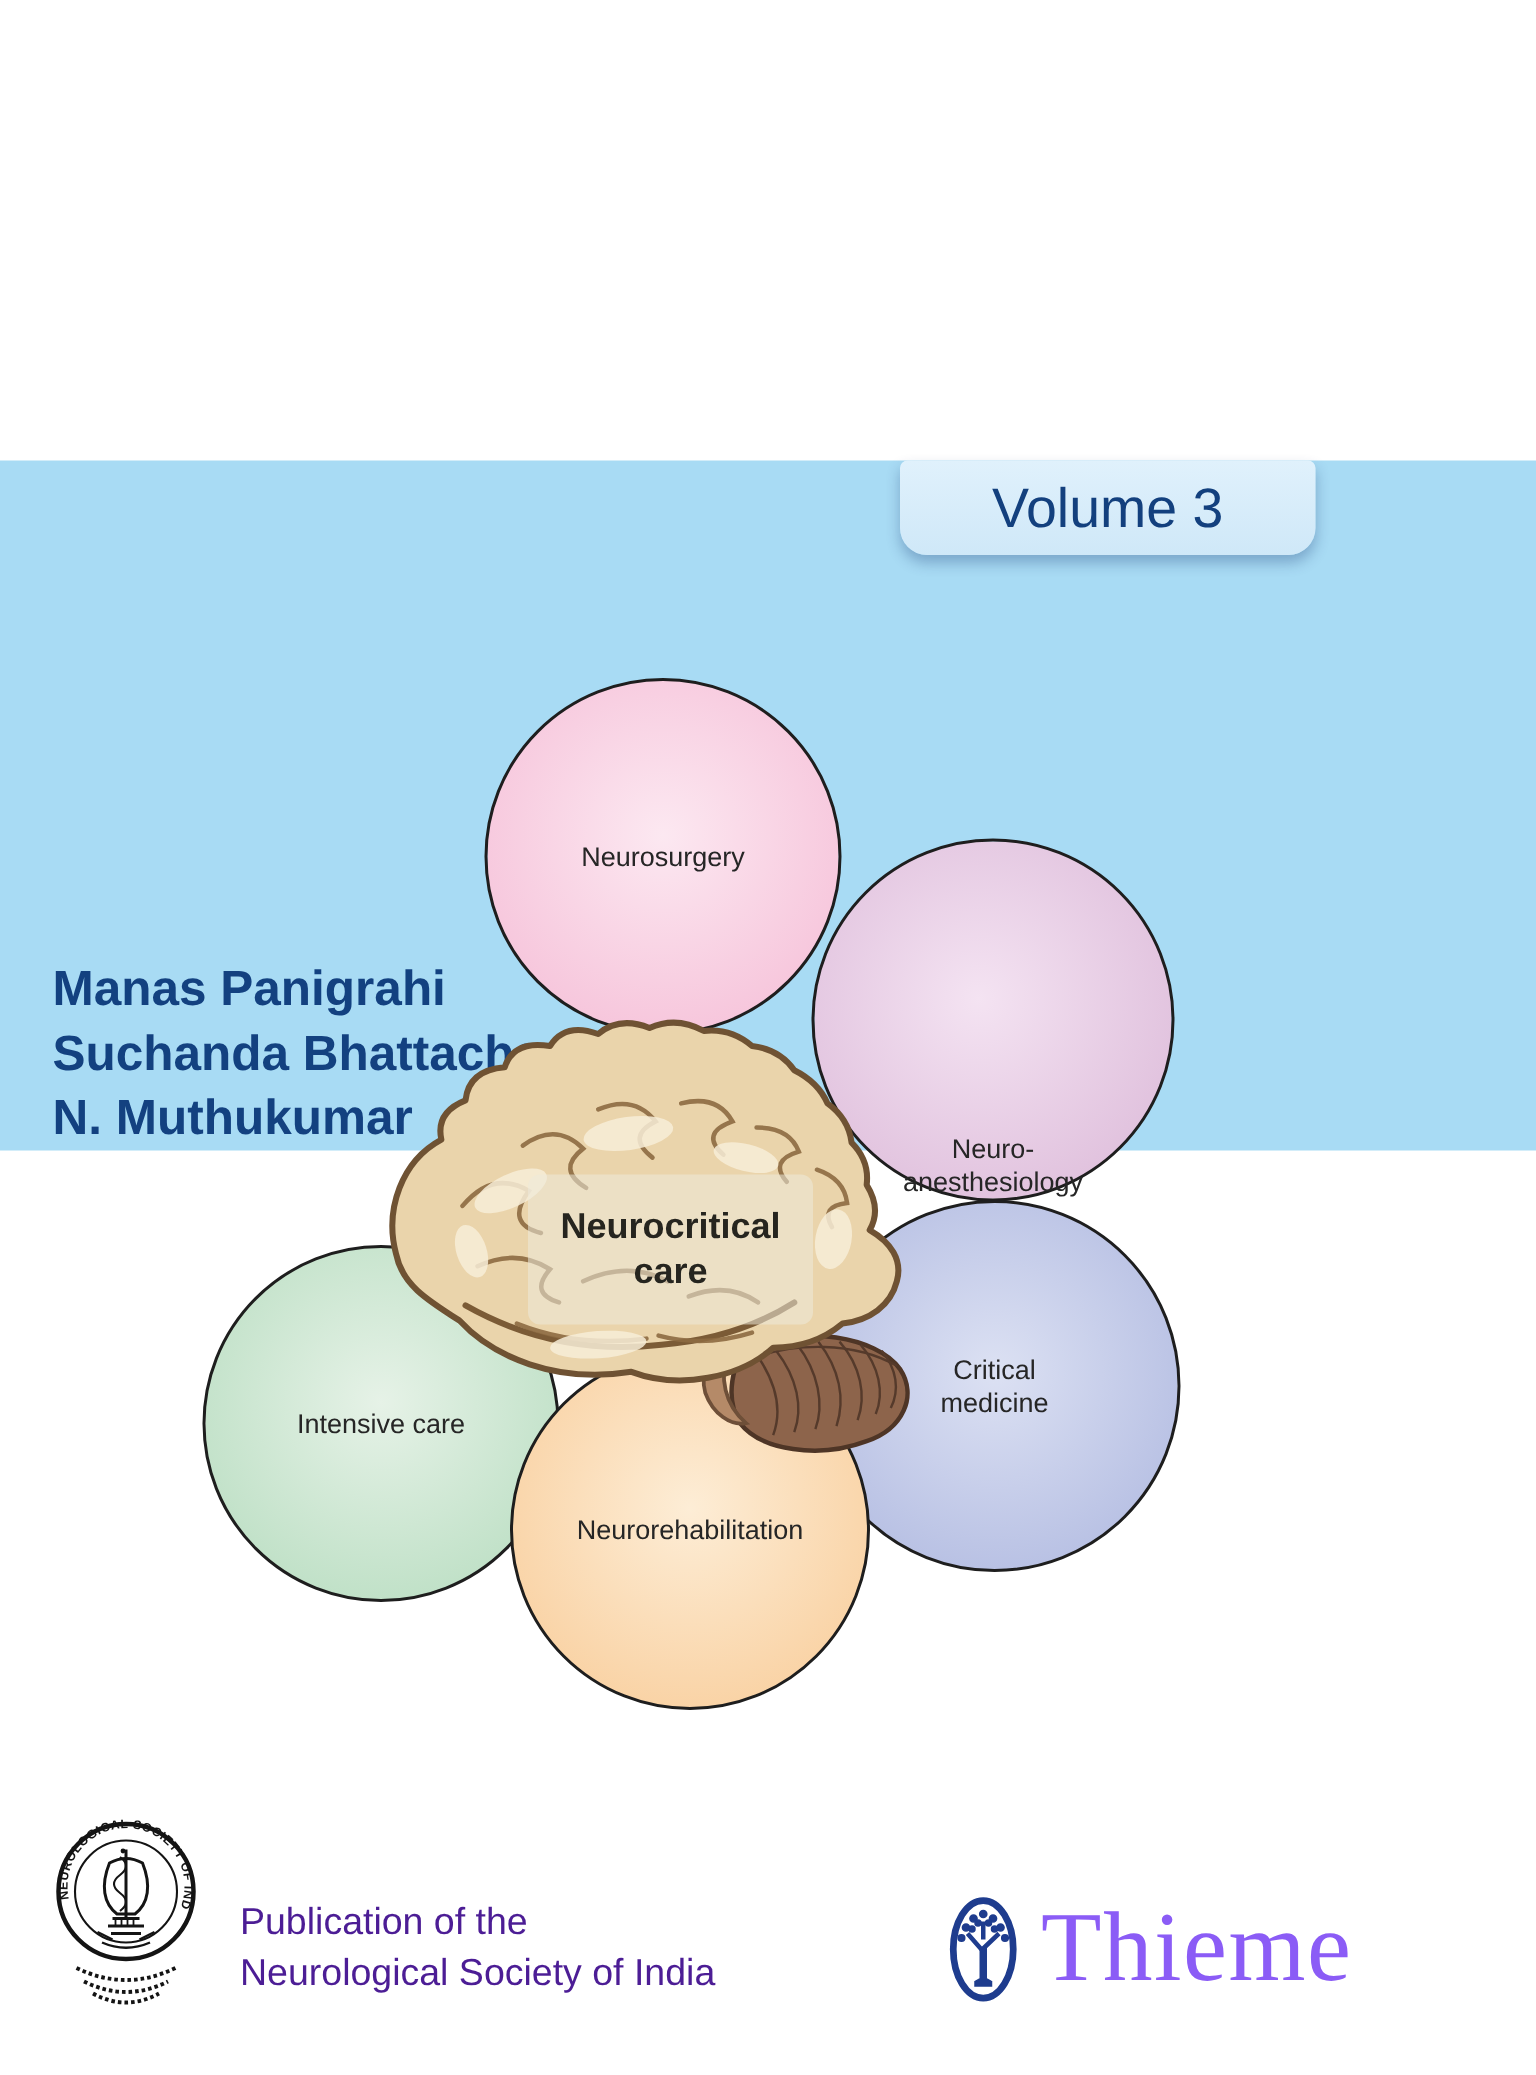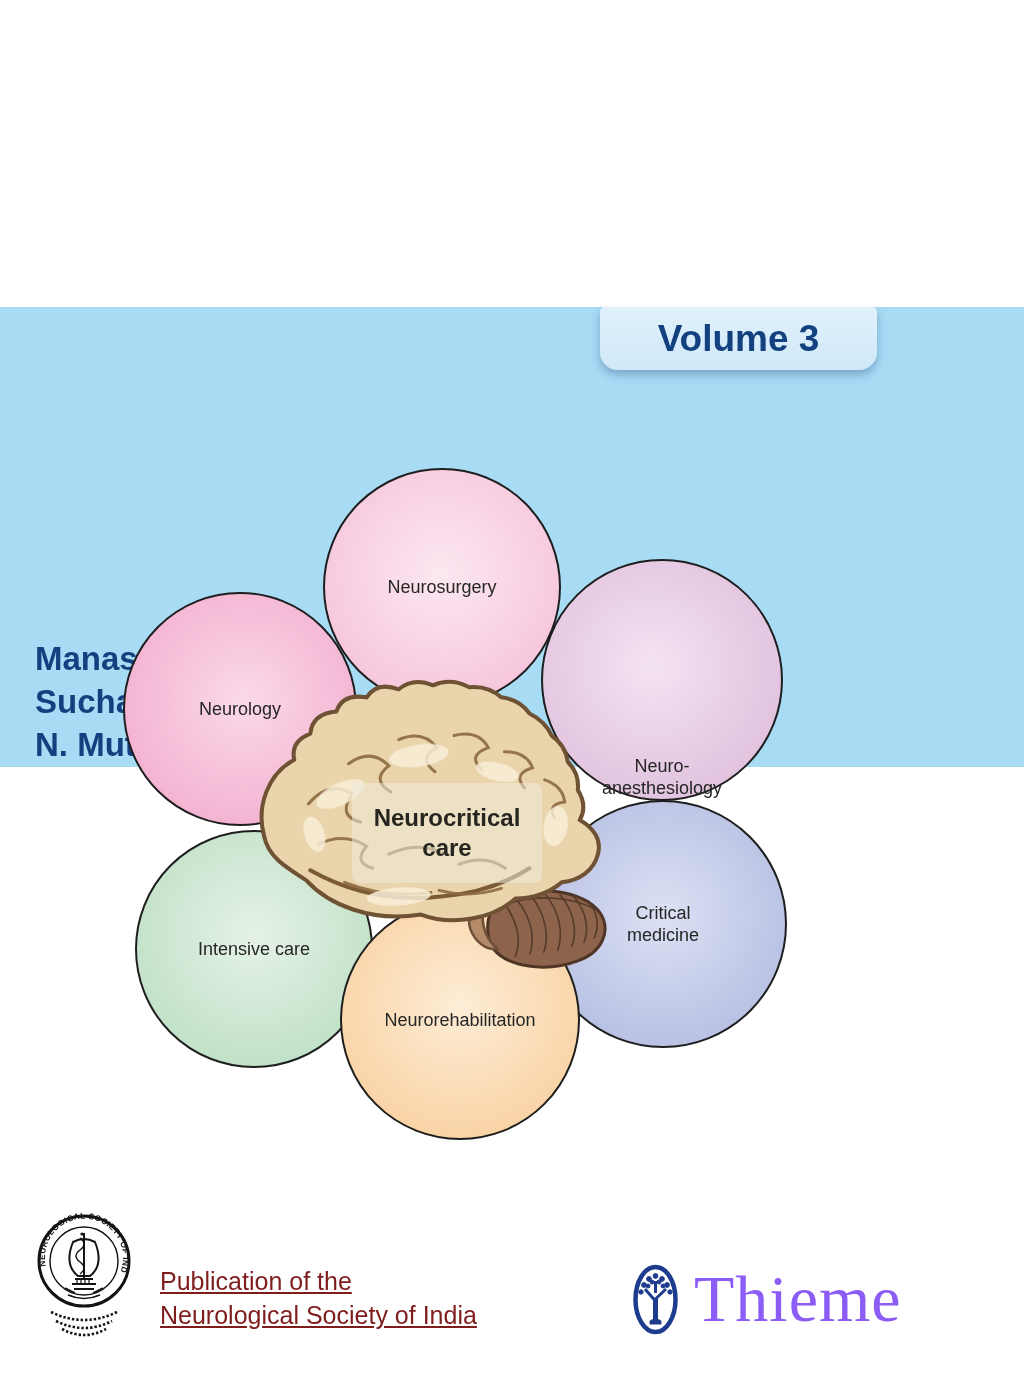--- a/index.html
+++ b/index.html
@@ -15,30 +15,30 @@
     color:#ffffff;letter-spacing:0;}
 
   
   .authors-band{position:absolute;left:0;top:307px;width:1024px;height:460px;
     background:#a8dbf4;}
   .volume-badge{position:absolute;left:600px;top:307px;width:277px;height:63px;
     background:linear-gradient(#e0f1fc,#cfe8f8);
     border-radius:5px 5px 18px 18px;
     box-shadow:0 5px 9px rgba(20,50,110,0.30);
     display:flex;align-items:center;justify-content:center;
-    font-size:37px;font-weight:700;color:#13407e;}
+    font-size:37px;font-weight:400;color:#13407e;}
   .authors{position:absolute;left:35px;top:330px;font-size:33px;font-weight:700;
     color:#134180;line-height:43px;}
 
   
   .circle{position:absolute;border:2px solid #1e1e1e;border-radius:50%;
     display:flex;align-items:center;justify-content:center;text-align:center;
     font-size:18px;color:#262626;line-height:22px;}
   .preline{white-space:pre-line;}
-  .c-neurosurgery{left:323px;top:468px;width:234px;height:234px;z-index:1;
+  .c-neurosurgery{left:323px;top:452px;width:234px;height:234px;z-index:1;
     background:radial-gradient(circle at 50% 44%,#fce8f1 0%,#f6c3da 82%);}
   .c-anesthesiology{left:541px;top:559px;width:238px;height:238px;z-index:1;
     background:radial-gradient(circle at 46% 44%,#f4e3f2 0%,#dfbfdc 82%);align-items:flex-end;}
   .c-neurology{left:123px;top:592px;width:230px;height:230px;z-index:1;
     background:radial-gradient(circle at 52% 46%,#fbd9e9 0%,#f2afce 82%);}
   .c-emergency{left:539px;top:800px;width:244px;height:244px;z-index:2;
     background:radial-gradient(circle at 50% 46%,#dce1f3 0%,#b4bde2 84%);}
   .c-intensive{left:135px;top:830px;width:234px;height:234px;z-index:3;
     background:radial-gradient(circle at 50% 44%,#e6f2e7 0%,#bcdfc4 84%);align-items:center;}
   .c-rehabilitation{left:340px;top:900px;width:236px;height:236px;z-index:4;
@@ -47,21 +47,21 @@
   
   .brain-wrap{position:absolute;left:248px;top:643px;width:372px;height:342px;z-index:5;}
   .brain-wrap svg{display:block;width:100%;height:100%;}
   .brain-label{position:absolute;left:104px;top:140px;width:182px;padding:20px 4px;
     z-index:6;background:rgba(236,233,218,0.55);border-radius:8px;
     text-align:center;font-size:24px;font-weight:700;color:#26251f;line-height:30px;}
 
   
   .seal{position:absolute;left:35px;top:1212px;width:98px;height:130px;}
   .publisher-note{position:absolute;left:160px;top:1264px;font-size:25px;
-    color:#7f1d1d;line-height:34px;text-decoration:underline;}
+    color:#4c1d95;line-height:34px;}
   .thieme{position:absolute;left:632px;top:1262px;height:74px;
     display:flex;align-items:center;gap:15px;}
   .thieme-word{font-family:"Liberation Serif","DejaVu Serif",serif;
     font-size:66px;color:#8b5cf6;line-height:74px;letter-spacing:1px;}
 </style>
 </head>
 <body>
 
 <div class="cover">
 
@@ -76,23 +76,20 @@
   <div class="volume-badge">
     <span>Volume 3</span>
   </div>
 
   <div class="circle c-neurosurgery">
     <span class="preline">Neurosurgery</span>
   </div>
   <div class="circle c-anesthesiology">
     <span class="preline">Neuro-
 anesthesiology</span>
-  </div>
-  <div class="circle c-neurology">
-    <span class="preline">Neurology</span>
   </div>
   <div class="circle c-emergency">
     <span class="preline">Critical
 medicine</span>
   </div>
   <div class="circle c-intensive">
     <span class="preline">Intensive care</span>
   </div>
   <div class="circle c-rehabilitation">
     <span class="preline">Neurorehabilitation</span>

